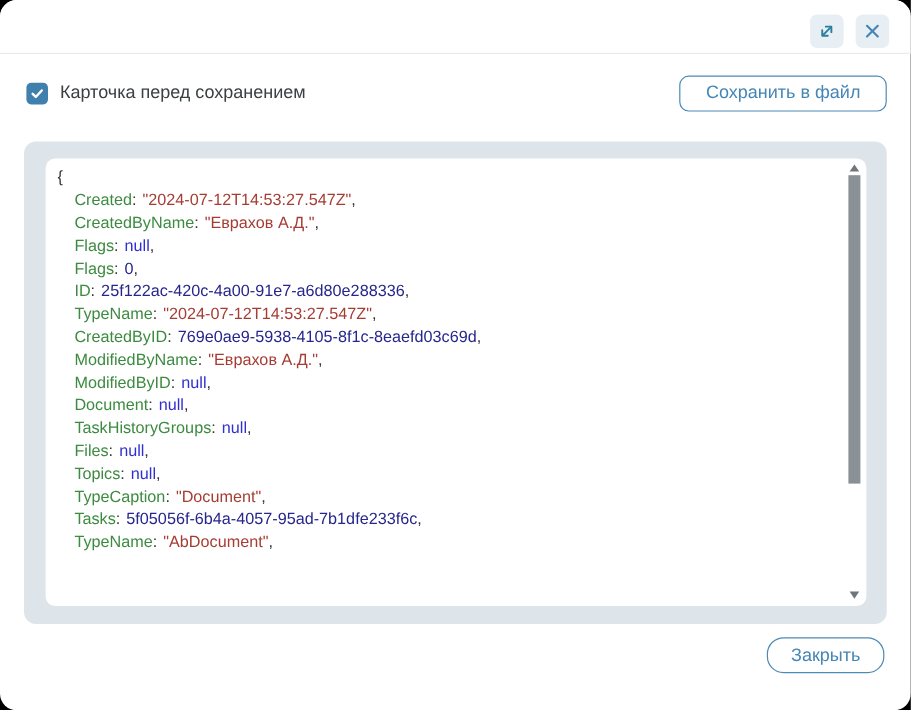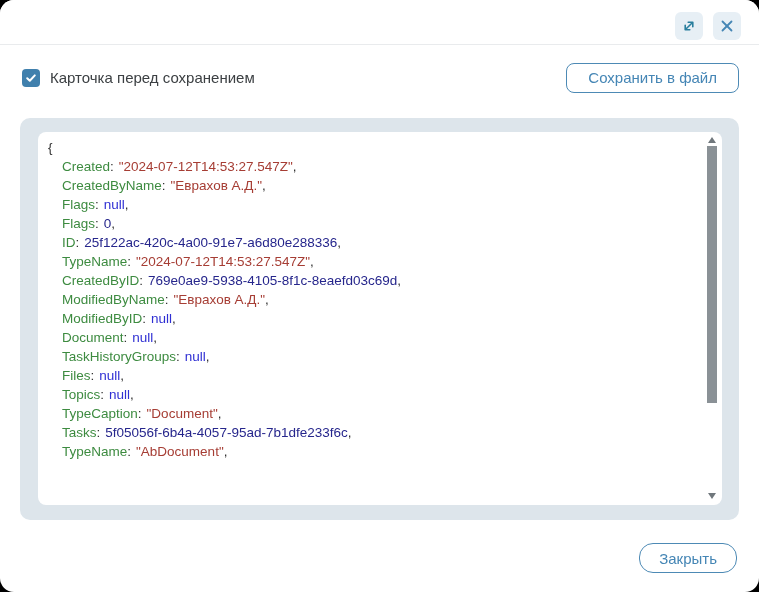--- a/index.html
+++ b/index.html
@@ -59,21 +59,21 @@
   .val{margin-left:5px;}
   
   .vscroll{position:absolute;top:2px;right:4px;bottom:3px;width:12px;}
   .scroll-arrow{position:absolute;left:0;width:12px;height:12px;display:flex;align-items:center;justify-content:center;cursor:pointer;}
   .scroll-arrow.up{top:0;}
   .scroll-arrow.down{bottom:0;}
   .tri-up{width:0;height:0;border-left:4px solid transparent;border-right:4px solid transparent;border-bottom:6px solid #70777c;}
   .tri-down{width:0;height:0;border-left:4px solid transparent;border-right:4px solid transparent;border-top:6px solid #70777c;}
   .scroll-thumb{position:absolute;left:1px;width:10px;top:12px;height:257px;background:var(--c-scrollbar-thumb,#8a9196);cursor:pointer;}
   
-  .close-btn{position:absolute;right:22px;bottom:19px;height:30px;padding:0 19px;border-radius:14px;}
+  .close-btn{position:absolute;right:22px;bottom:31px;height:30px;padding:0 19px;border-radius:14px;}
 </style>
 </head>
 <body style="--c-outside-bg: #000000; --c-divider: #e9ebed; --c-icon-btn-bg: #e7eff5; --c-icon-expand: #2a7f9e; --c-icon-close: #4586b5; --c-checkbox: #4080ad; --c-label-text: #3c4043; --c-accent: #4586b5; --c-accent-border: #4d8ab5; --c-panel-bg: #dde5eb; --c-scrollbar-thumb: #8a9196; --c-key: #3d8b40; --c-string: #a63d34; --c-id: #26268c; --c-number: #26268c; --c-null-value: #2f2fd3; --c-punct: #333333;">
 
 <div class="dialog">
 
   <div class="header">
     <button class="icon-btn expand">
       <span>
         <svg width="16" height="16" viewBox="0 0 16 16" fill="none" stroke="currentColor" stroke-width="1.6" stroke-linecap="round" stroke-linejoin="round">

